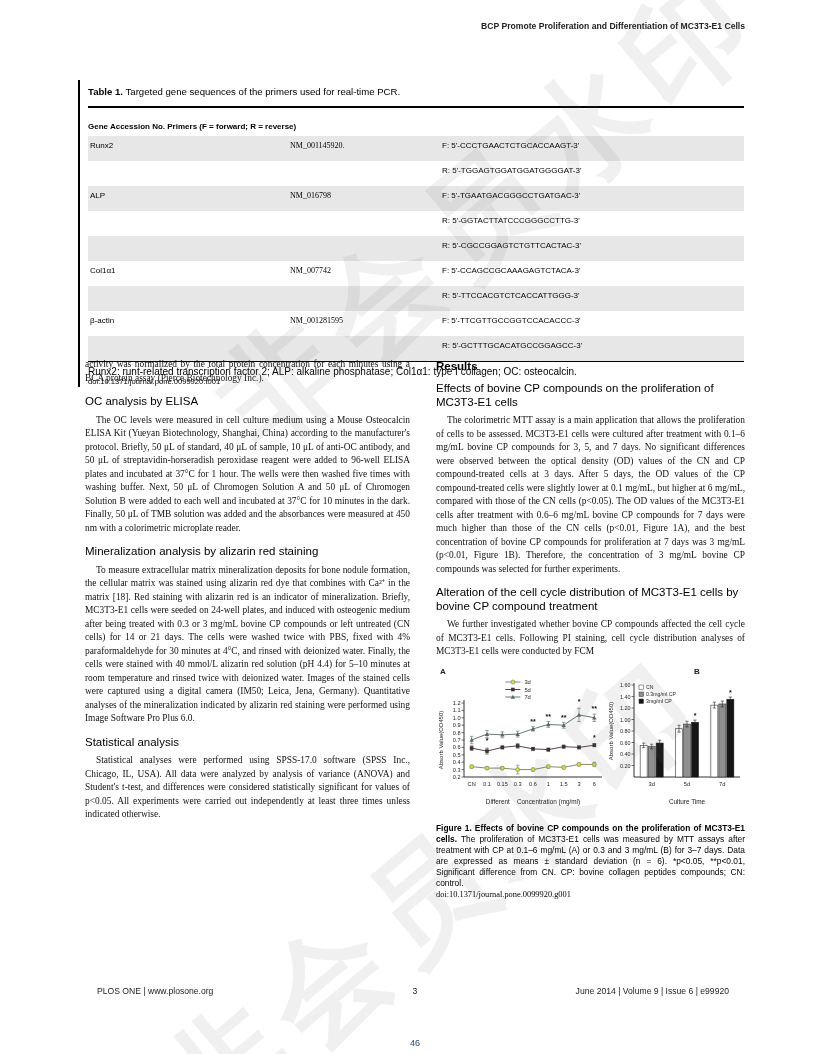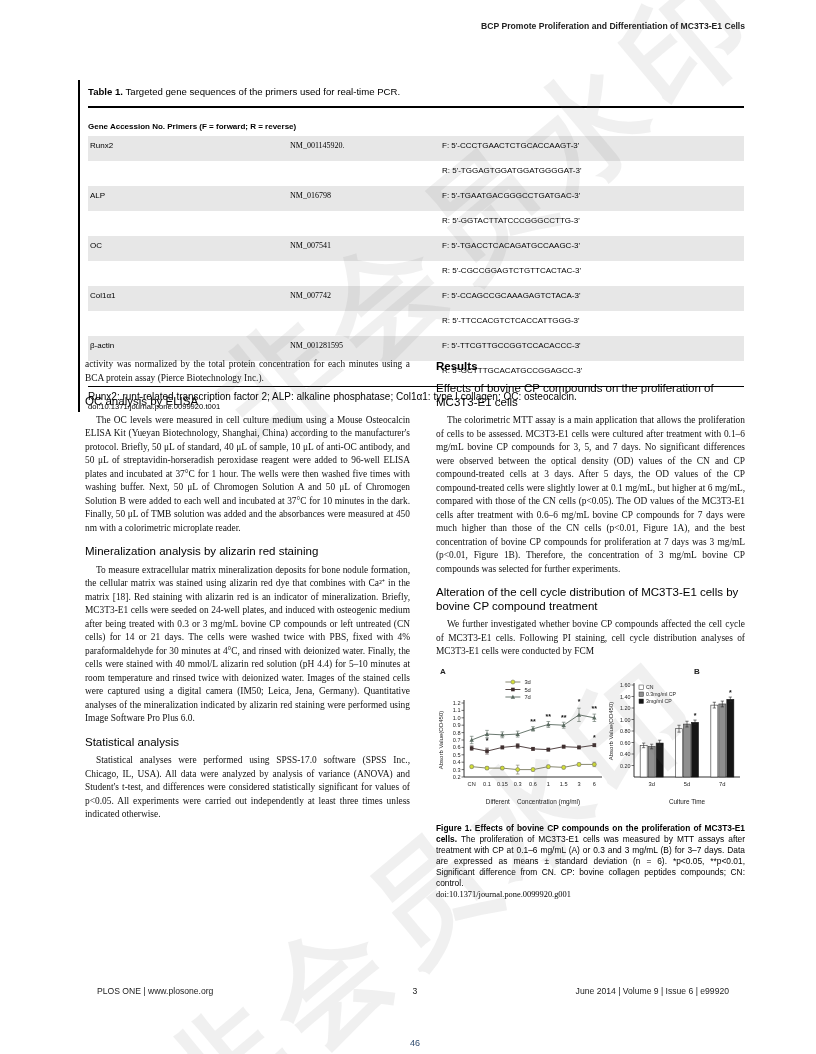--- a/index.html
+++ b/index.html
@@ -89,25 +89,20 @@
         </div>
         <div class="t-row">
           <span class="t-cell c-gene">ALP</span>
           <span class="t-cell c-accession">NM_016798</span>
           <span class="t-cell c-primer">F: 5'-TGAATGACGGGCCTGATGAC-3'</span>
         </div>
         <div class="t-row">
           <span class="t-cell c-gene"></span>
           <span class="t-cell c-accession"></span>
           <span class="t-cell c-primer">R: 5'-GGTACTTATCCCGGGCCTTG-3'</span>
-        </div>
-        <div class="t-row">
-          <span class="t-cell c-gene">OC</span>
-          <span class="t-cell c-accession">NM_007541</span>
-          <span class="t-cell c-primer">F: 5'-TGACCTCACAGATGCCAAGC-3'</span>
         </div>
         <div class="t-row">
           <span class="t-cell c-gene"></span>
           <span class="t-cell c-accession"></span>
           <span class="t-cell c-primer">R: 5'-CGCCGGAGTCTGTTCACTAC-3'</span>
         </div>
         <div class="t-row">
           <span class="t-cell c-gene">Col1α1</span>
           <span class="t-cell c-accession">NM_007742</span>
           <span class="t-cell c-primer">F: 5'-CCAGCCGCAAAGAGTCTACA-3'</span>

